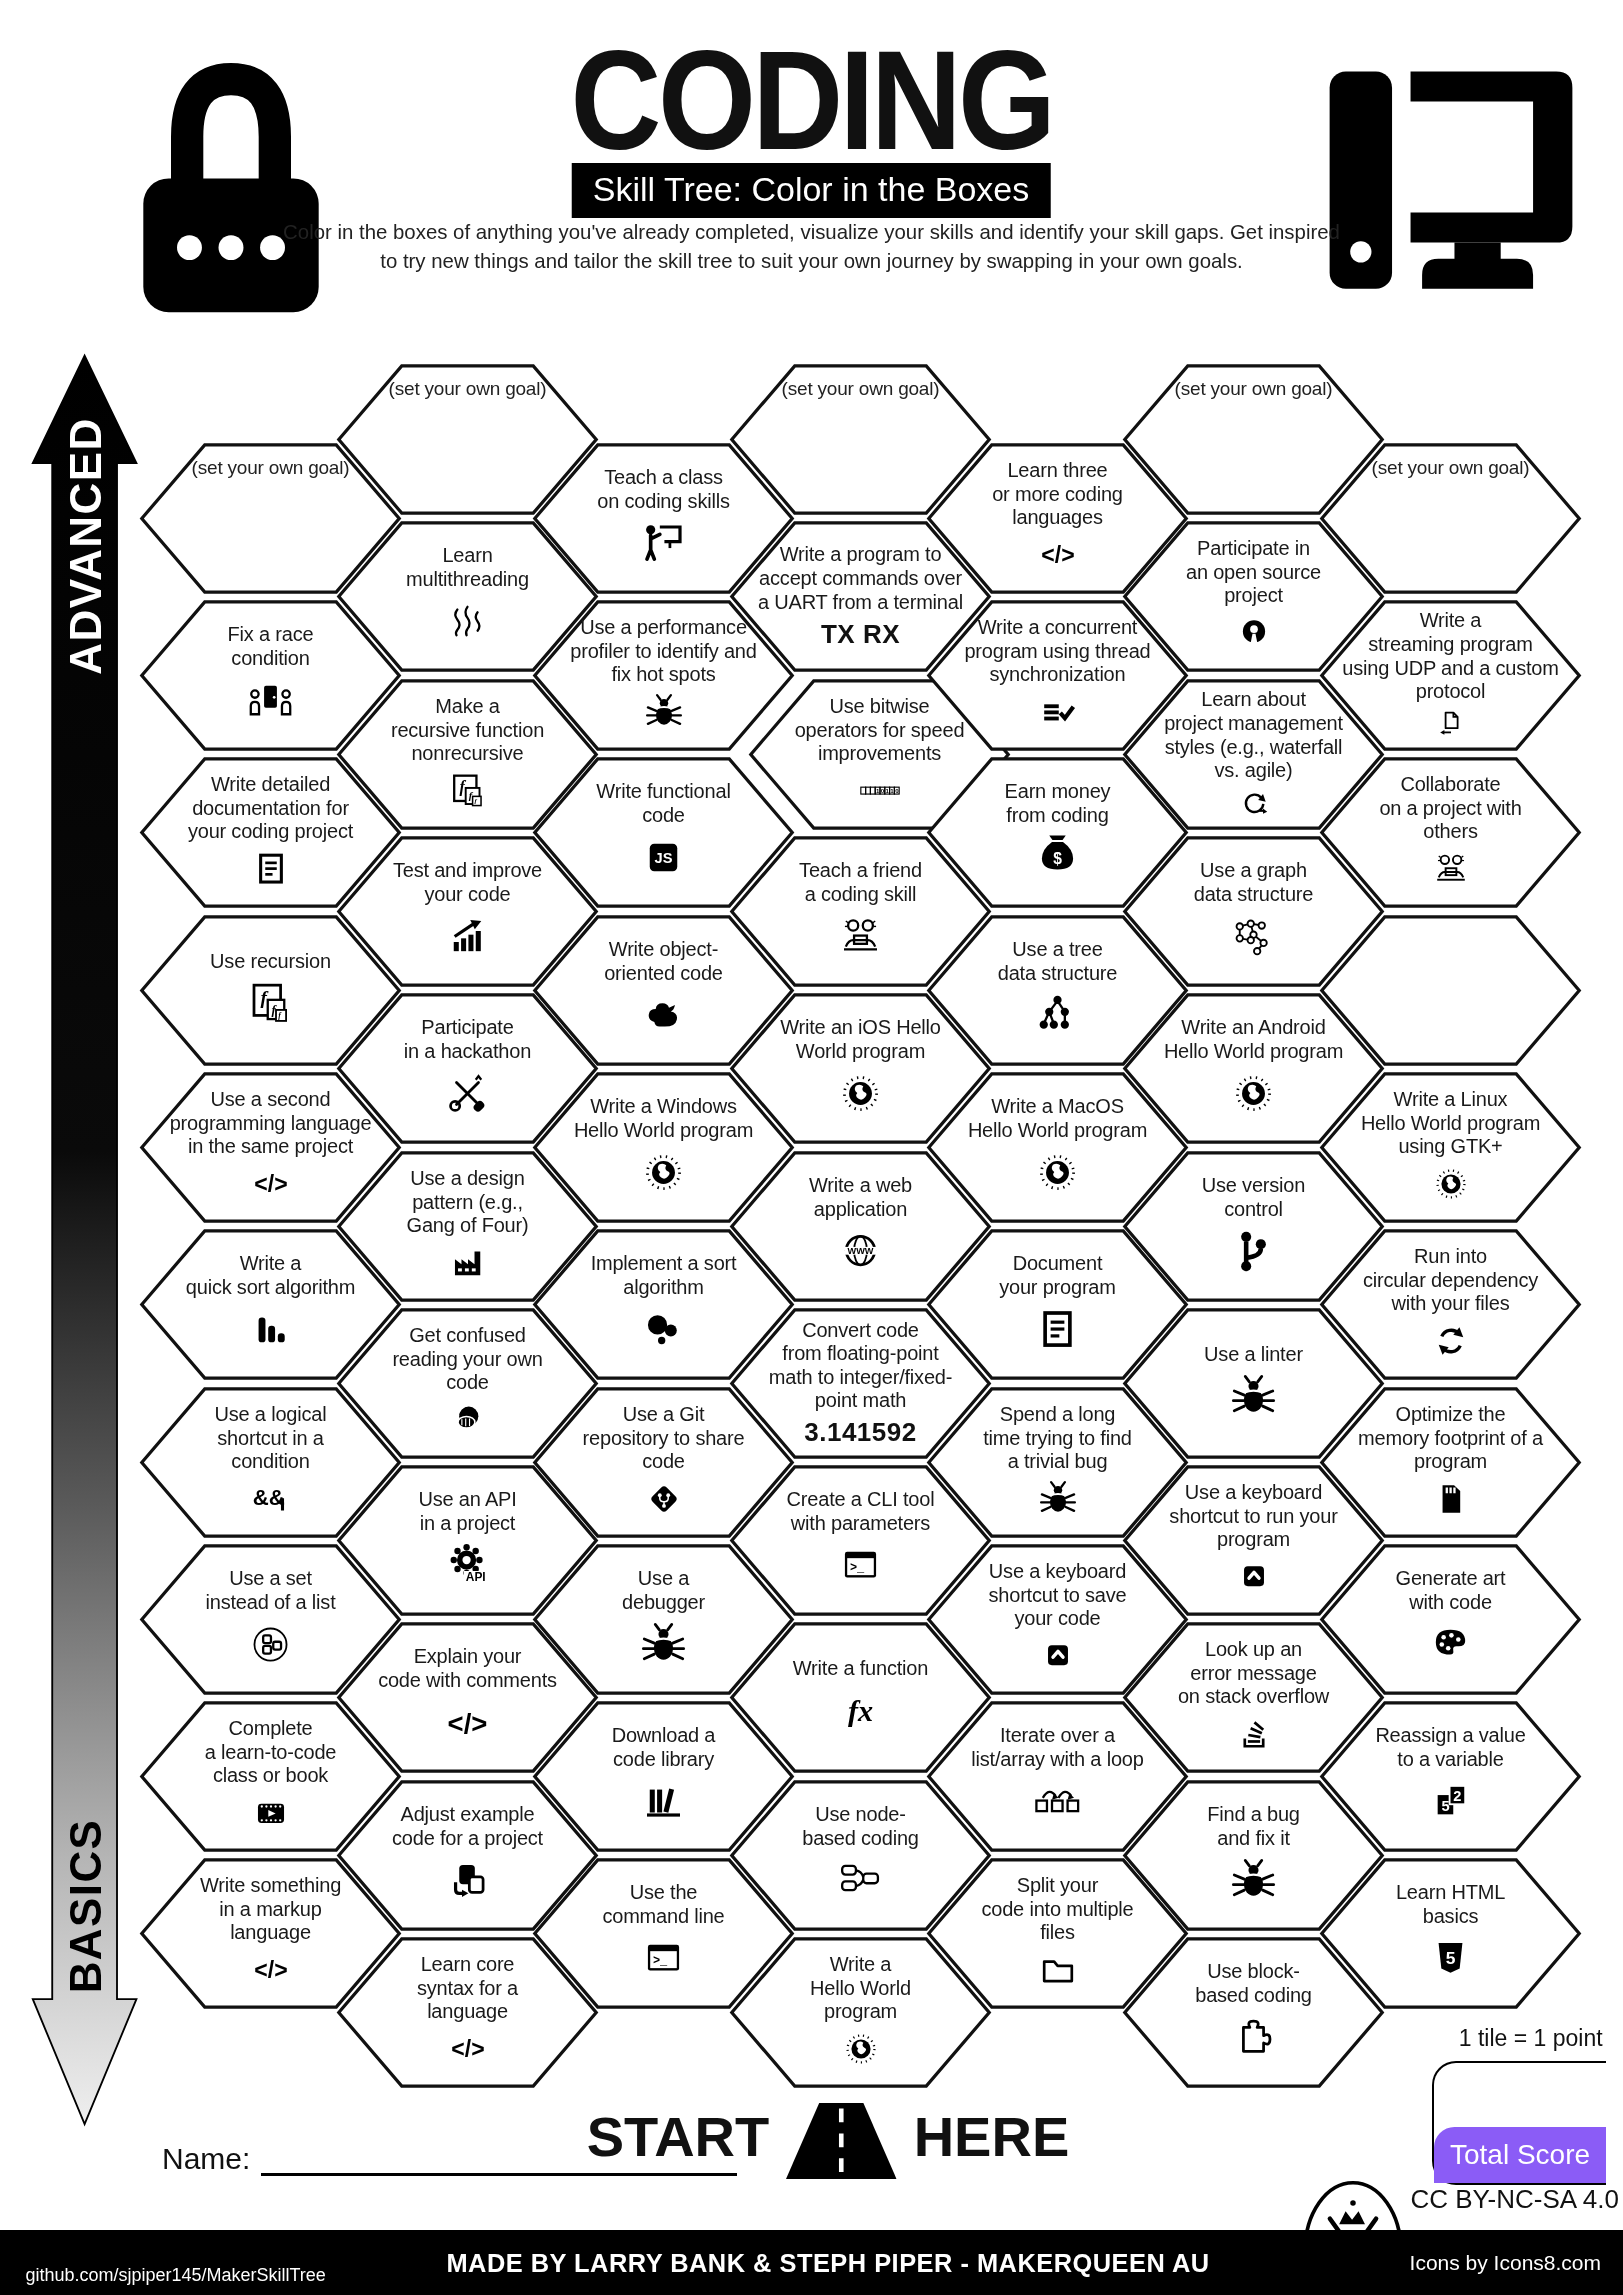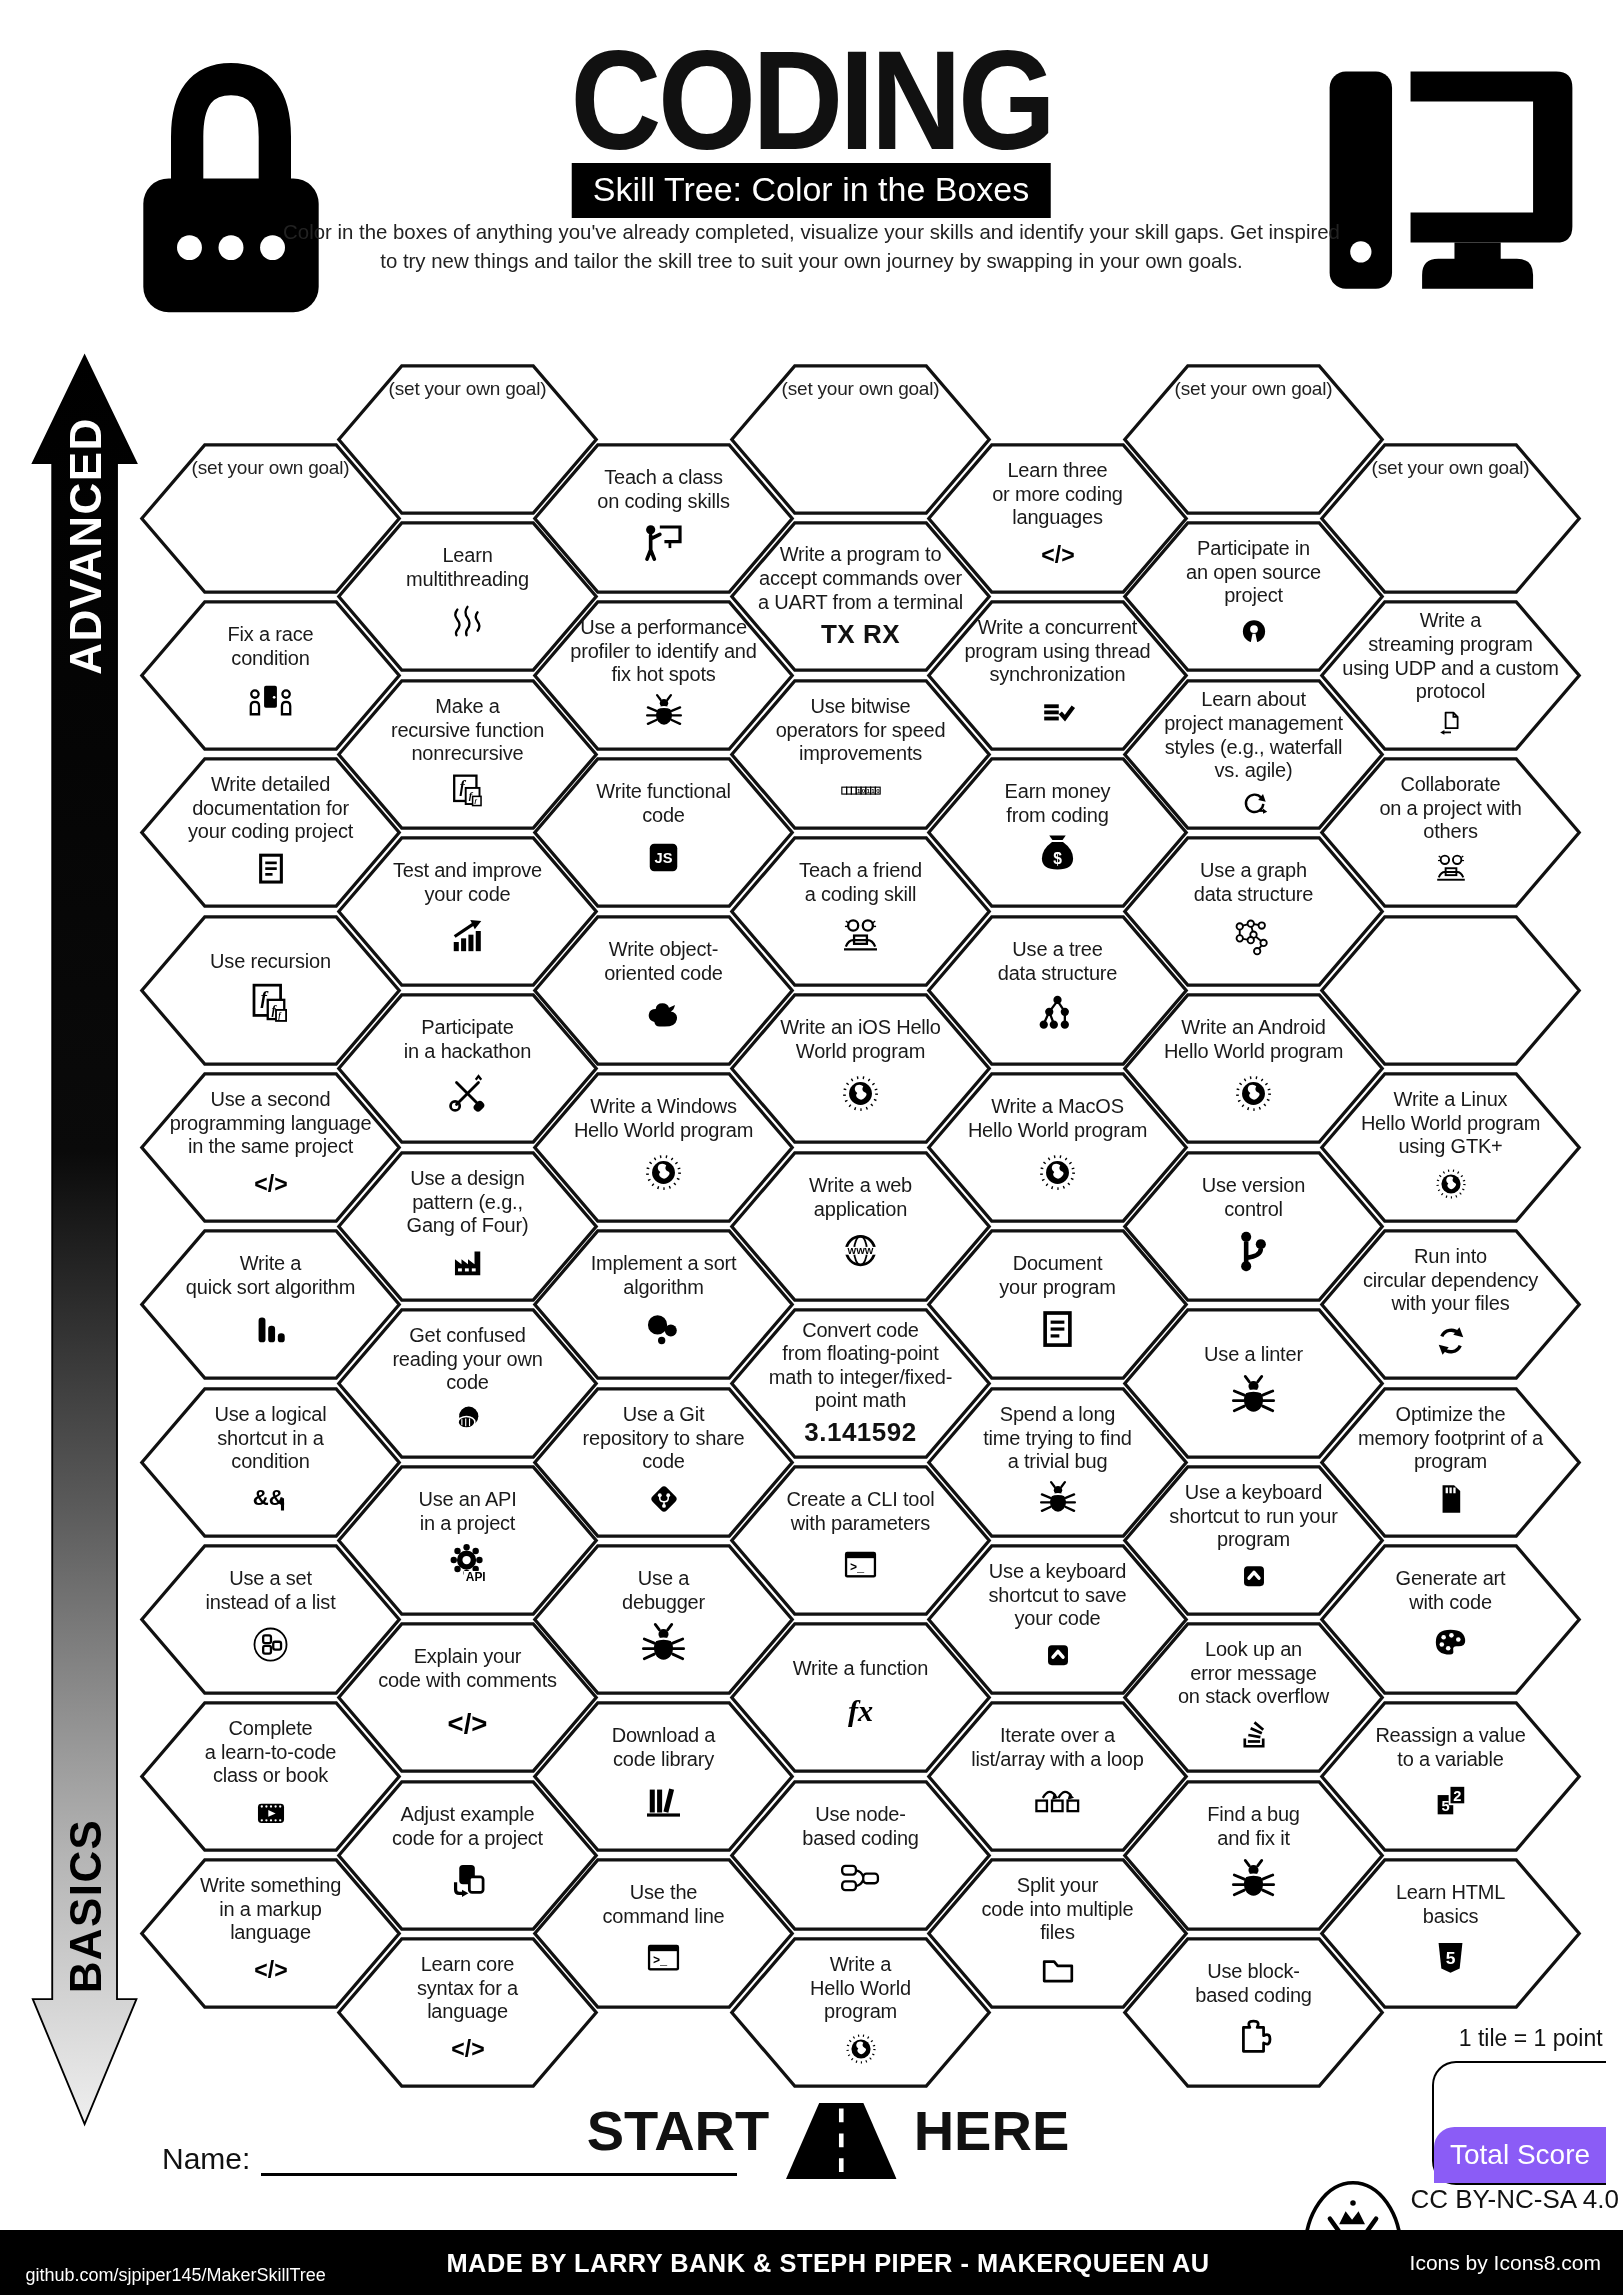--- a/index.html
+++ b/index.html
@@ -23,21 +23,21 @@
   .hexsvg{position:absolute;left:0;top:0;}
   .hex-content{position:absolute;left:20.4px;top:4.6px;right:20.4px;bottom:4.6px;
          display:flex;flex-direction:column;align-items:center;justify-content:center;text-align:center;}
   .hex.goal .hex-content{justify-content:flex-start;padding-top:10.2px;}
   .hex-label{font-size:20px;line-height:1.18;font-weight:500;letter-spacing:-0.2px;color:#1a1a1a;}
   .hex.goal .hex-label{font-size:19px;color:#222;font-weight:400;}
   .hex-extra{font-weight:800;font-size:26px;margin-top:4.6px;letter-spacing:0.5px;}
   .hex-icon{margin-top:1.9px;flex:0 0 auto;}
   
   .start-group{position:absolute;left:828px;top:2103px;transform:translateX(-50%);
-         display:flex;align-items:flex-start;gap:16.7px;}
+         display:flex;align-items:center;gap:16.7px;}
   .start-word{font-size:56px;font-weight:800;letter-spacing:0;line-height:1;padding-bottom:8.3px;}
   .name-row{position:absolute;left:162px;top:2140px;display:flex;align-items:flex-end;}
   .name-label{font-size:30px;font-weight:400;}
   .name-input{width:472px;border:none;outline:none;border-bottom:3.7px solid #000;
          font-size:27px;margin-left:10.2px;background:transparent;font-family:inherit;}
   .tile-note{position:absolute;right:20.4px;top:2025px;font-size:23px;}
   .score-box{position:absolute;left:1432px;top:2061px;width:172px;height:120px;
          border:2.8px solid #000;border-right:none;border-radius:24px 0 0 24px;background:#fff;
          display:flex;flex-direction:column;}
   .score-blank{flex:1;}
@@ -580,21 +580,21 @@
       </div>
       <div class="hex" title="Write a program to accept commands over a UART from a terminal" style="left: 729px; top: 520px;">
         <svg class="hexsvg" width="263" height="153" viewBox="0 0 568 330">
       <polygon points="6,165 142,6 426,6 562,165 426,324 142,324" fill="#fff" stroke="#111" stroke-width="7"></polygon>
         </svg>
     <div class="hex-content">
       <div class="hex-label">Write a program to<br>accept commands over<br>a UART from a terminal</div>
           <div class="hex-extra">TX RX</div>
         </div>
       </div>
-      <div class="hex" title="Use bitwise operators for speed improvements" style="left: 729px; top: 678px;">
+      <div class="hex" title="Use bitwise operators for speed improvements" style="left: 748px; top: 678px;">
         <svg class="hexsvg" width="263" height="153" viewBox="0 0 568 330">
       <polygon points="6,165 142,6 426,6 562,165 426,324 142,324" fill="#fff" stroke="#111" stroke-width="7"></polygon>
         </svg>
     <div class="hex-content">
       <div class="hex-label">Use bitwise<br>operators for speed<br>improvements</div>
           <svg class="hex-icon" width="46" height="46" viewBox="0 0 120 120">
             <g fill="none" stroke="#000" stroke-width="3">
    <rect x="10" y="50" width="12.5" height="18"></rect>
               <rect x="22.5" y="50" width="12.5" height="18"></rect>
               <rect x="35" y="50" width="12.5" height="18"></rect>

